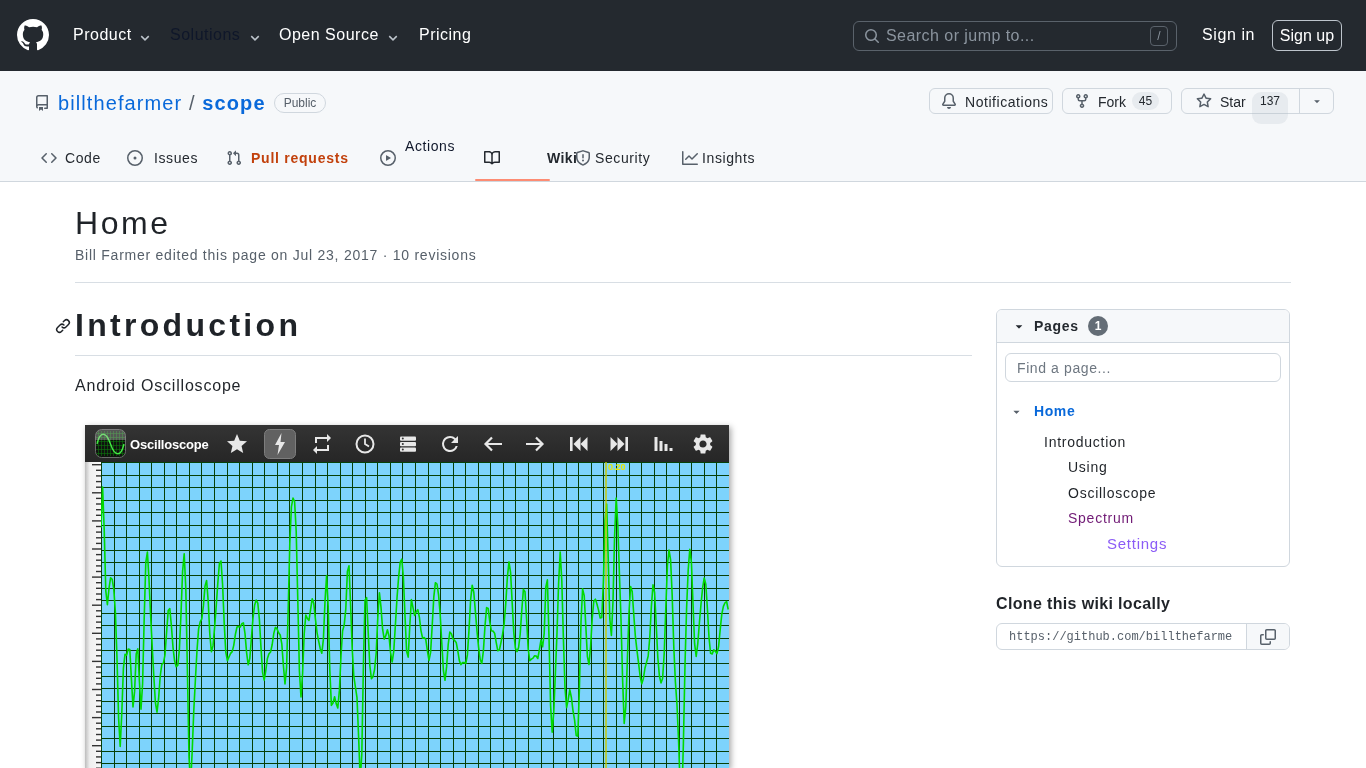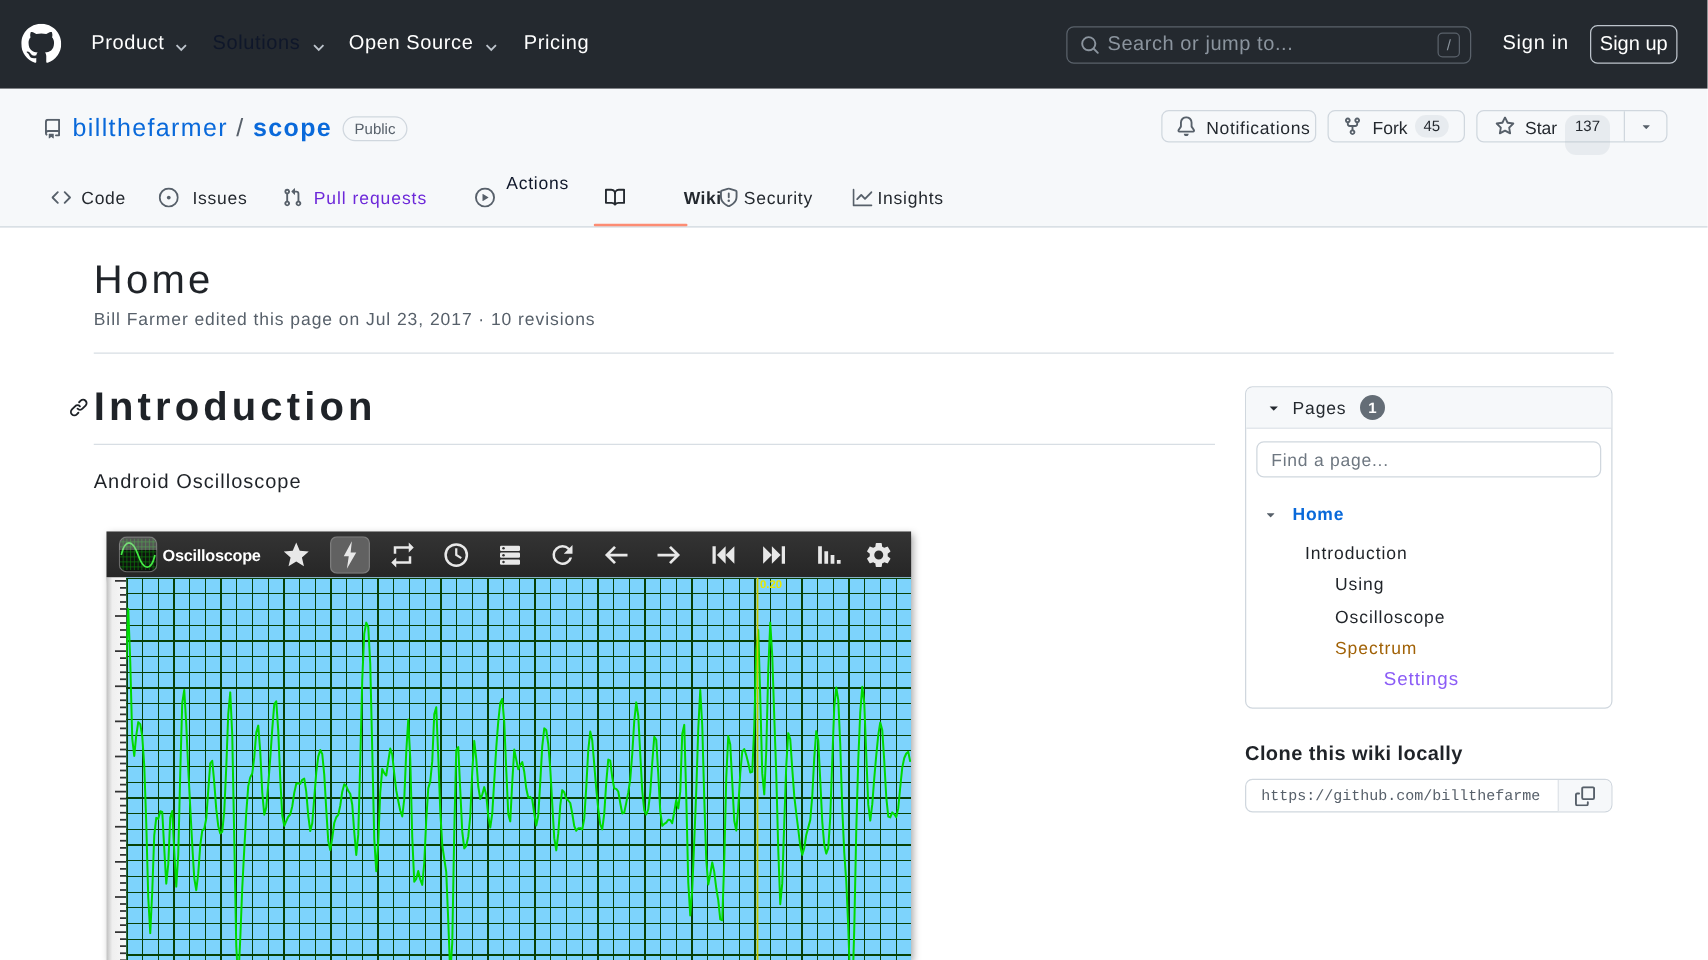--- a/index.html
+++ b/index.html
@@ -71,21 +71,21 @@
   </svg>
 <div class="abs" style="left:65px;top:150px;font-size:14px;color:#24292f;letter-spacing:0.6px;">Code</div>
 <svg class="abs" style="left:127px;top:150px" width="16" height="16" viewBox="0 0 16 16" fill="#57606a">
     <path d="M8 9.5a1.5 1.5 0 1 0 0-3 1.5 1.5 0 0 0 0 3Z"></path>
     <path d="M8 0a8 8 0 1 1 0 16A8 8 0 0 1 8 0ZM1.5 8a6.5 6.5 0 1 0 13 0 6.5 6.5 0 0 0-13 0Z"></path>
   </svg>
 <div class="abs" style="left:154px;top:150px;font-size:14px;color:#24292f;letter-spacing:0.6px;">Issues</div>
 <svg class="abs" style="left:226px;top:150px" width="16" height="16" viewBox="0 0 16 16" fill="#57606a">
     <path d="M1.5 3.25a2.25 2.25 0 1 1 3 2.122v5.256a2.251 2.251 0 1 1-1.5 0V5.372A2.25 2.25 0 0 1 1.5 3.25Zm5.677-.177L9.573.677A.25.25 0 0 1 10 .854V2.5h1A2.5 2.5 0 0 1 13.5 5v5.628a2.251 2.251 0 1 1-1.5 0V5a1 1 0 0 0-1-1h-1v1.646a.25.25 0 0 1-.427.177L7.177 3.427a.25.25 0 0 1 0-.354ZM3.75 2.5a.75.75 0 1 0 0 1.5.75.75 0 0 0 0-1.5Zm0 9.5a.75.75 0 1 0 0 1.5.75.75 0 0 0 0-1.5Zm8.25.75a.75.75 0 1 0 1.5 0 .75.75 0 0 0-1.5 0Z"></path>
   </svg>
-<div class="abs" style="left:251px;top:150px;font-size:14px;color:#6d28d9;letter-spacing:0.75px;">Pull requests</div>
+<div class="abs" style="left:251px;top:150px;font-size:14px;color:#c2410c;letter-spacing:0.75px;font-weight:bold;">Pull requests</div>
 <svg class="abs" style="left:380px;top:150px" width="16" height="16" viewBox="0 0 16 16" fill="#57606a">
     <path d="M8 0a8 8 0 1 1 0 16A8 8 0 0 1 8 0ZM1.5 8a6.5 6.5 0 1 0 13 0 6.5 6.5 0 0 0-13 0Zm4.879-2.773 4.264 2.559a.25.25 0 0 1 0 .428l-4.264 2.559A.25.25 0 0 1 6 10.559V5.442a.25.25 0 0 1 .379-.215Z"></path>
   </svg>
 <div class="abs" style="left:405px;top:138px;font-size:14px;color:#0f172a;letter-spacing:0.6px;">Actions</div>
 <svg class="abs" style="left:484px;top:150px" width="16" height="16" viewBox="0 0 16 16" fill="#24292f">
     <path d="M0 1.75A.75.75 0 0 1 .75 1h4.253c1.227 0 2.317.59 3 1.501A3.743 3.743 0 0 1 11.006 1h4.245a.75.75 0 0 1 .75.75v10.5a.75.75 0 0 1-.75.75h-4.507a2.25 2.25 0 0 0-1.591.659l-.622.621a.75.75 0 0 1-1.06 0l-.622-.621A2.25 2.25 0 0 0 5.258 13H.75a.75.75 0 0 1-.75-.75Zm7.251 10.324.004-5.073-.002-2.253A2.25 2.25 0 0 0 5.003 2.5H1.5v9h3.757a3.75 3.75 0 0 1 1.994.574ZM8.755 4.75l-.004 7.322a3.752 3.752 0 0 1 1.992-.572H14.5v-9h-3.495a2.25 2.25 0 0 0-2.25 2.25Z"></path>
   </svg>
 <div class="abs" style="left:508px;top:150px;font-size:14px;font-weight:bold;color:#24292f;letter-spacing:0.4px;margin-left:39px;">Wiki</div>
 <svg class="abs" style="left:575px;top:150px" width="16" height="16" viewBox="0 0 16 16" fill="#57606a">
     <path d="M7.467.133a1.748 1.748 0 0 1 1.066 0l5.25 1.68A1.75 1.75 0 0 1 15 3.48V7c0 1.566-.32 3.182-1.303 4.682-.983 1.498-2.585 2.813-5.032 3.855a1.697 1.697 0 0 1-1.33 0c-2.447-1.042-4.049-2.357-5.032-3.855C1.32 10.182 1 8.566 1 7V3.48a1.75 1.75 0 0 1 1.217-1.667Zm.61 1.429a.25.25 0 0 0-.153 0l-5.25 1.68a.25.25 0 0 0-.174.238V7c0 1.358.275 2.666 1.057 3.86.784 1.194 2.121 2.34 4.366 3.297a.196.196 0 0 0 .154 0c2.245-.956 3.582-2.104 4.366-3.298C13.225 9.666 13.5 8.36 13.5 7V3.48a.251.251 0 0 0-.174-.237l-5.25-1.68ZM8.75 4.75v3a.75.75 0 0 1-1.5 0v-3a.75.75 0 0 1 1.5 0ZM9 10.5a1 1 0 1 1-2 0 1 1 0 0 1 2 0Z"></path>
@@ -104,32 +104,32 @@
   </svg>
 <div class="abs" style="left:75px;top:305px;font-size:32px;line-height:40px;font-weight:bold;color:#1f2328;letter-spacing:3.3px;">Introduction</div>
 <div class="abs" style="left:75px;top:355px;width:897px;height:1px;background:#d8dee4;"></div>
 <div class="abs" style="left:75px;top:374px;font-size:16px;line-height:24px;color:#1f2328;letter-spacing:0.8px;">Android Oscilloscope</div>
 
 <div class="abs" style="left:996px;top:309px;width:294px;height:258px;border:1px solid #d0d7de;border-radius:6px;background:#fff;"></div>
 <div class="abs" style="left:997px;top:310px;width:292px;height:33px;background:#f6f8fa;border-bottom:1px solid #d0d7de;border-radius:5px 5px 0 0;"></div>
 <svg class="abs" style="left:1012px;top:319px" width="14" height="14" viewBox="0 0 16 16" fill="#24292f">
     <path d="m4.427 7.427 3.396 3.396a.25.25 0 0 0 .354 0l3.396-3.396A.25.25 0 0 0 11.396 7H4.604a.25.25 0 0 0-.177.427Z"></path>
   </svg>
-<div class="abs" style="left:1034px;top:318px;font-size:14px;font-weight:normal;color:#24292f;letter-spacing:0.7px;">Pages</div>
+<div class="abs" style="left:1034px;top:318px;font-size:14px;font-weight:bold;color:#24292f;letter-spacing:0.7px;">Pages</div>
 <div class="abs" style="left:1088px;top:316px;width:20px;height:20px;background:#646d76;border-radius:50%;color:#fff;font-size:12px;font-weight:bold;text-align:center;line-height:20px;">1</div>
 <div class="abs" style="left:1005px;top:353px;width:276px;height:29px;border:1px solid #d0d7de;border-radius:6px;background:#fff;"></div>
 <div class="abs" style="left:1017px;top:360px;font-size:14px;color:#6e7781;letter-spacing:0.6px;">Find a page...</div>
 <svg class="abs" style="left:1010px;top:405px" width="13" height="13" viewBox="0 0 16 16" fill="#57606a">
     <path d="m4.427 7.427 3.396 3.396a.25.25 0 0 0 .354 0l3.396-3.396A.25.25 0 0 0 11.396 7H4.604a.25.25 0 0 0-.177.427Z"></path>
   </svg>
 <div class="abs" style="left:1034px;top:403px;font-size:14px;font-weight:bold;color:#0969da;letter-spacing:0.6px;">Home</div>
 <div class="abs" style="left:1044px;top:434px;font-size:14px;color:#1f2328;letter-spacing:0.75px;">Introduction</div>
 <div class="abs" style="left:1068px;top:459px;font-size:14px;color:#1f2328;letter-spacing:0.75px;">Using</div>
 <div class="abs" style="left:1068px;top:485px;font-size:14px;color:#1f2328;letter-spacing:0.75px;">Oscilloscope</div>
-<div class="abs" style="left:1068px;top:510px;font-size:14px;color:#a16207;letter-spacing:0.75px;">Spectrum</div>
+<div class="abs" style="left:1068px;top:510px;font-size:14px;color:#701a75;letter-spacing:0.75px;">Spectrum</div>
 <div class="abs" style="left:1107px;top:535px;font-size:15px;color:#8b5cf6;letter-spacing:0.75px;">Settings</div>
 <div class="abs" style="left:996px;top:595px;font-size:16px;font-weight:bold;color:#1f2328;letter-spacing:0.35px;">Clone this wiki locally</div>
 <div class="abs" style="left:996px;top:623px;width:294px;height:27px;border:1px solid #d0d7de;border-radius:6px;background:#fff;"></div>
 <div class="abs" style="left:1246px;top:624px;width:43px;height:25px;background:#f6f8fa;border-left:1px solid #d0d7de;border-radius:0 5px 5px 0;"></div>
 <div class="abs" style="left:1009px;top:630px;font-size:12px;color:#57606a;font-family:'Liberation Mono',monospace;white-space:nowrap;overflow:hidden;width:226px;">https://github.com/billthefarme</div>
 <svg class="abs" style="left:1260px;top:629px" width="16" height="16" viewBox="0 0 16 16" fill="#57606a">
     <path d="M0 6.75C0 5.784.784 5 1.75 5h1.5a.75.75 0 0 1 0 1.5h-1.5a.25.25 0 0 0-.25.25v7.5c0 .138.112.25.25.25h7.5a.25.25 0 0 0 .25-.25v-1.5a.75.75 0 0 1 1.5 0v1.5A1.75 1.75 0 0 1 9.25 16h-7.5A1.75 1.75 0 0 1 0 14.25Zm5-5C5 .784 5.784 0 6.75 0h7.5C15.216 0 16 .784 16 1.75v7.5A1.75 1.75 0 0 1 14.25 11h-7.5A1.75 1.75 0 0 1 5 9.25Zm1.75-.25a.25.25 0 0 0-.25.25v7.5c0 .138.112.25.25.25h7.5a.25.25 0 0 0 .25-.25v-7.5a.25.25 0 0 0-.25-.25Z"></path>
   </svg>
 
 <div class="abs" style="left:85px;top:425px;width:644px;height:343px;box-shadow:2px 2px 6px rgba(0,0,0,0.35);overflow:hidden;">

